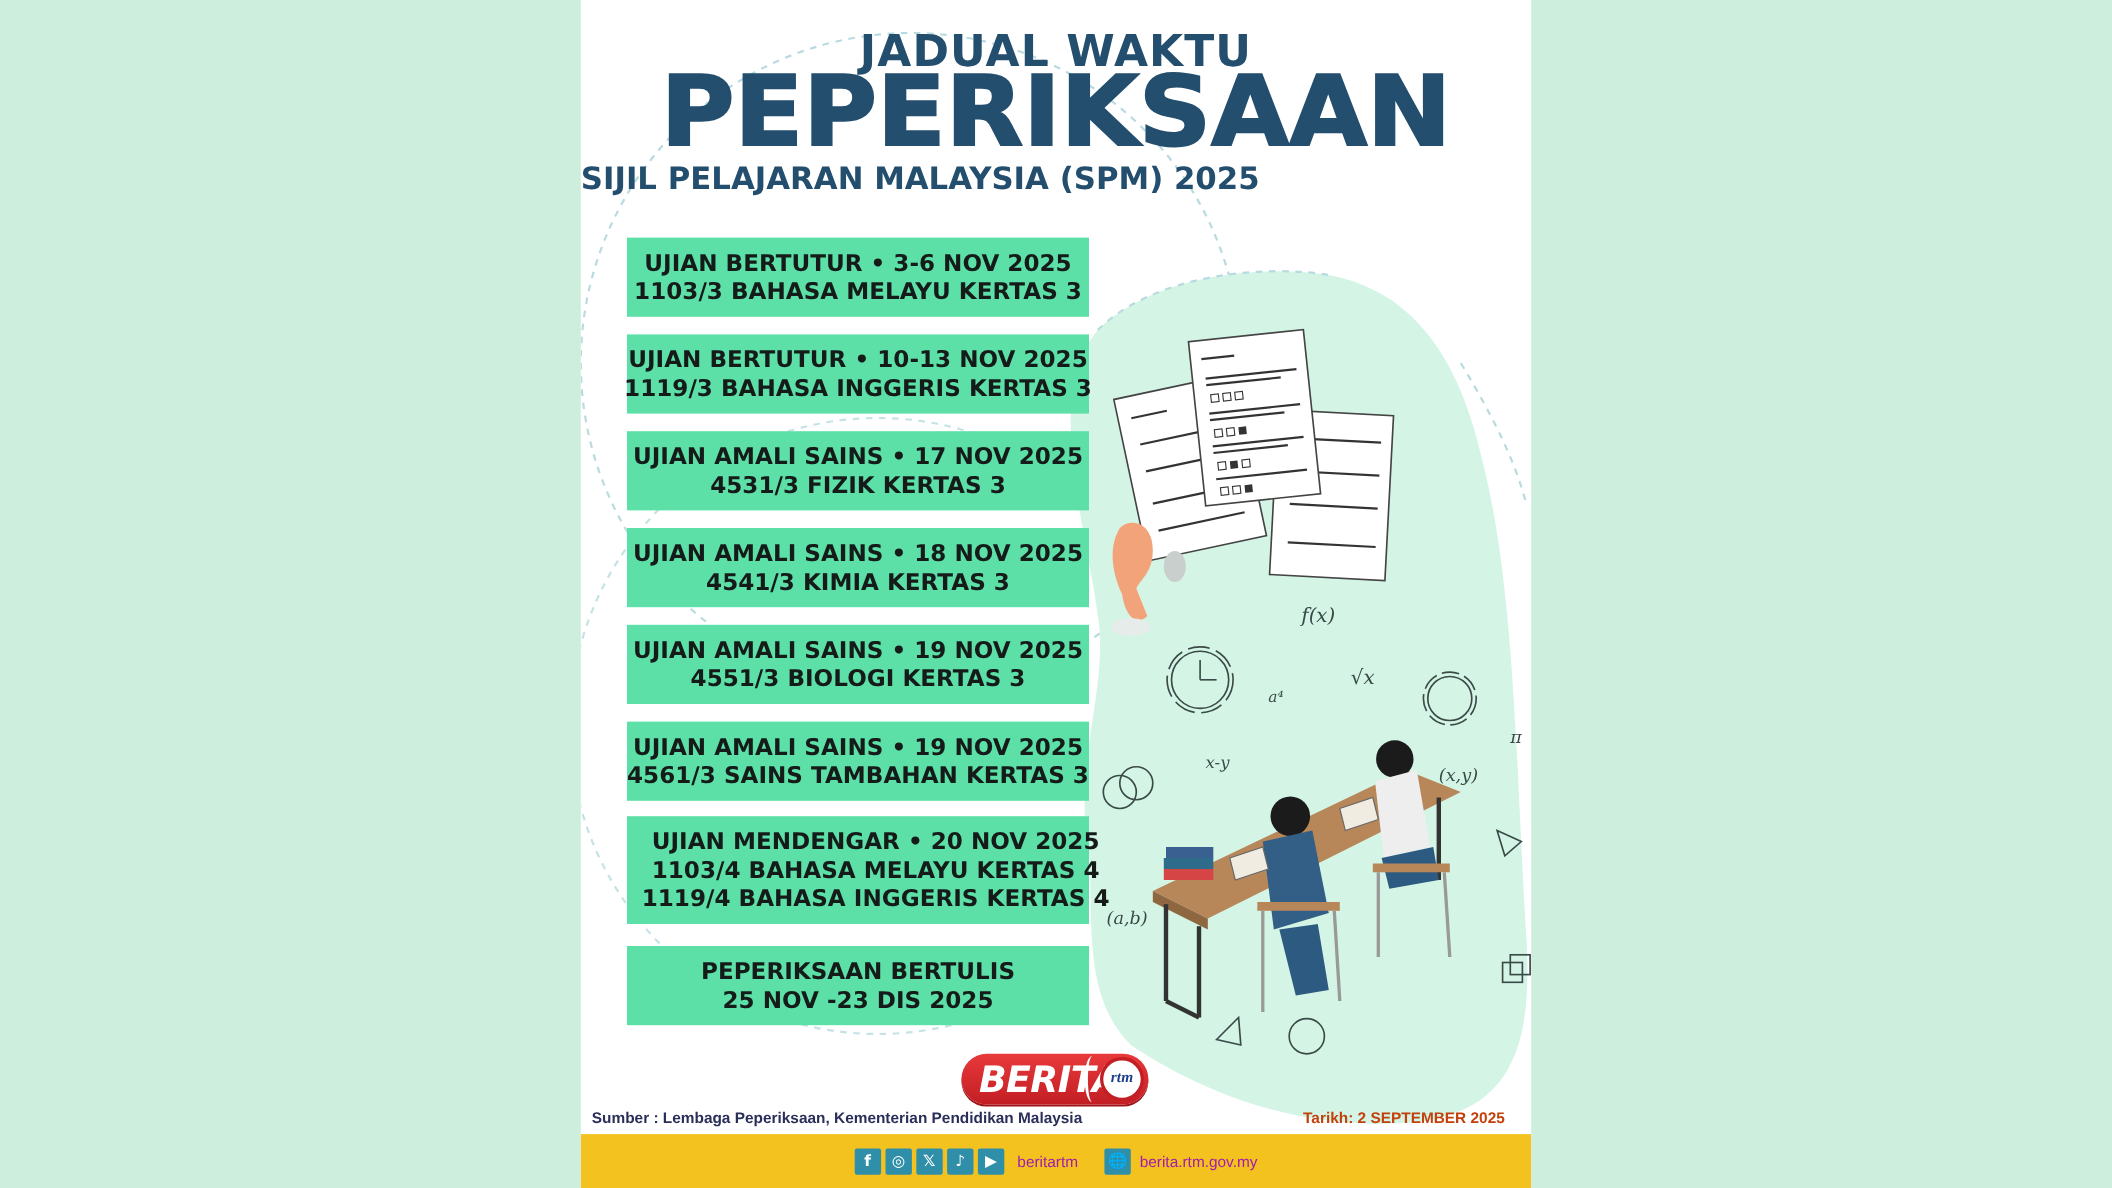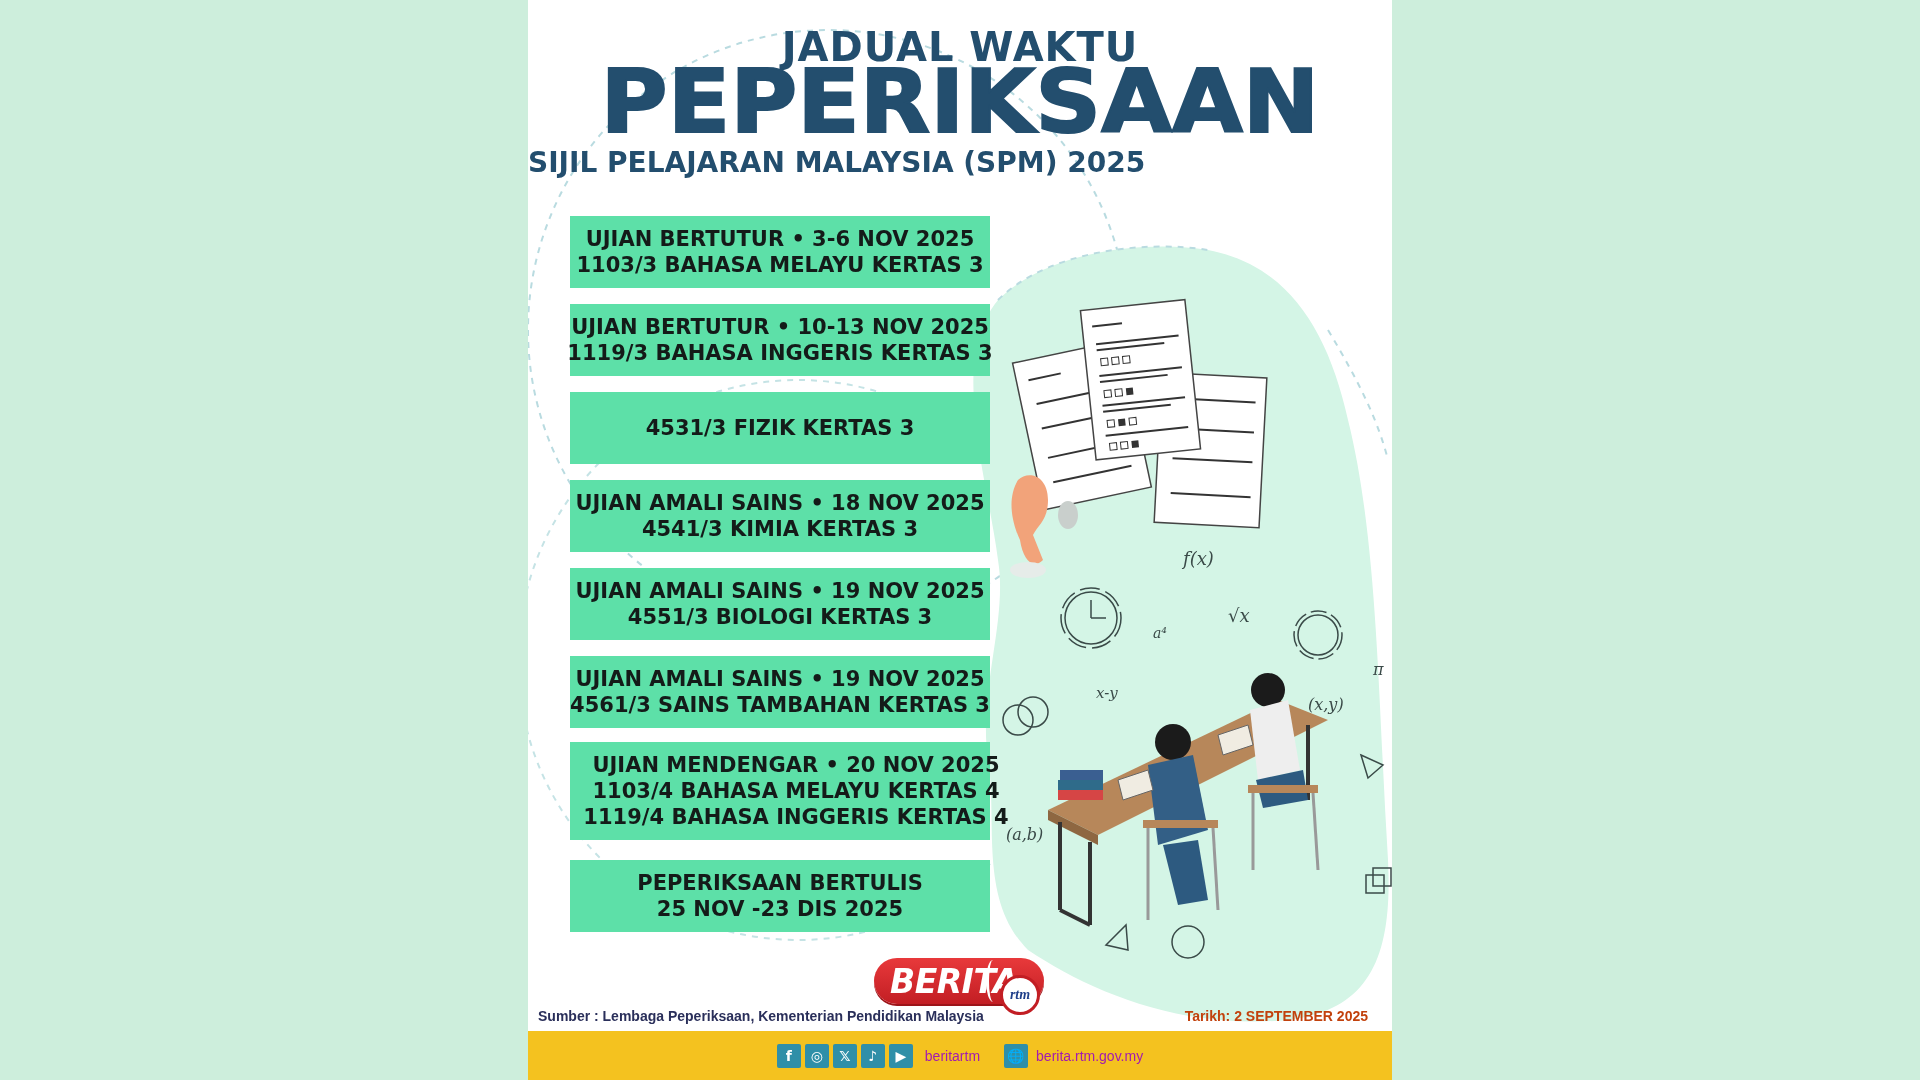--- a/index.html
+++ b/index.html
@@ -41,21 +41,21 @@
   .logo {
     position: absolute; left: 346px; top: 958px; width: 170px; height: 46px;
     border-radius: 23px; background: linear-gradient(#e8393b, #c21e24);
     box-shadow: 0 2px 0 #9d1419; display: flex; align-items: center;
   }
   .logo-text {
     color: #fff; font-weight: 900; font-style: italic; font-size: 33px;
     margin-left: 16px; font-family: "DejaVu Sans", sans-serif; letter-spacing: -0.5px;
   }
   .logo-badge {
-    position: absolute; right: 4px; top: 17px; width: 40px; height: 40px; border-radius: 50%;
+    position: absolute; right: 4px; top: 3px; width: 40px; height: 40px; border-radius: 50%;
     background: #fff; border: 3px solid #c21e24; display: flex; align-items: center; justify-content: center;
     color: #1f3f8a; font-weight: 700; font-style: italic; font-size: 14px;
     font-family: "Liberation Serif", serif;
   }
   .logo-arc { position: absolute; right: 44px; top: 2px; width: 14px; height: 42px; border-left: 3px solid #fff; border-radius: 50%; }
 
   .source {
     position: absolute; left: 10px; top: 1008px; color: #2a2f5a; font-size: 14px; font-weight: 700;
     font-family: "Liberation Sans", sans-serif;
   }
@@ -201,20 +201,21 @@
   <div class="schedule">
     <div class="slot" style="top:0px;height:72px;text-align:center;">
       <span>UJIAN BERTUTUR • 3-6 NOV 2025</span>
       <span>1103/3 BAHASA MELAYU KERTAS 3</span>
     </div>
     <div class="slot" style="top:88px;height:72px;">
       <span>UJIAN BERTUTUR • 10-13 NOV 2025</span>
       <span>1119/3 BAHASA INGGERIS KERTAS 3</span>
     </div>
     <div class="slot" style="top:176px;height:72px;">
+      <span>UJIAN AMALI SAINS • 17 NOV 2025</span>
       <span>4531/3 FIZIK KERTAS 3</span>
     </div>
     <div class="slot" style="top:264px;height:72px;">
       <span>UJIAN AMALI SAINS • 18 NOV 2025</span>
       <span>4541/3 KIMIA KERTAS 3</span>
     </div>
     <div class="slot" style="top:352px;height:72px;">
       <span>UJIAN AMALI SAINS • 19 NOV 2025</span>
       <span>4551/3 BIOLOGI KERTAS 3</span>
     </div>

